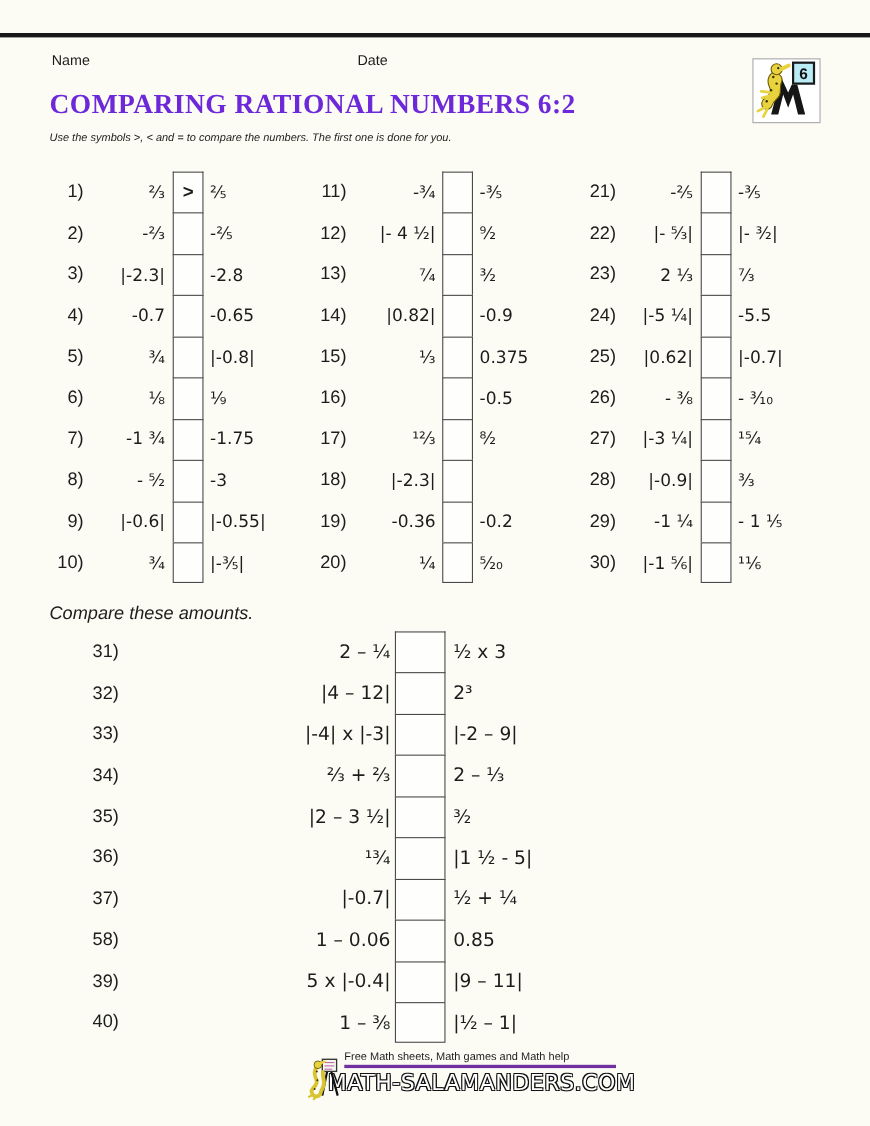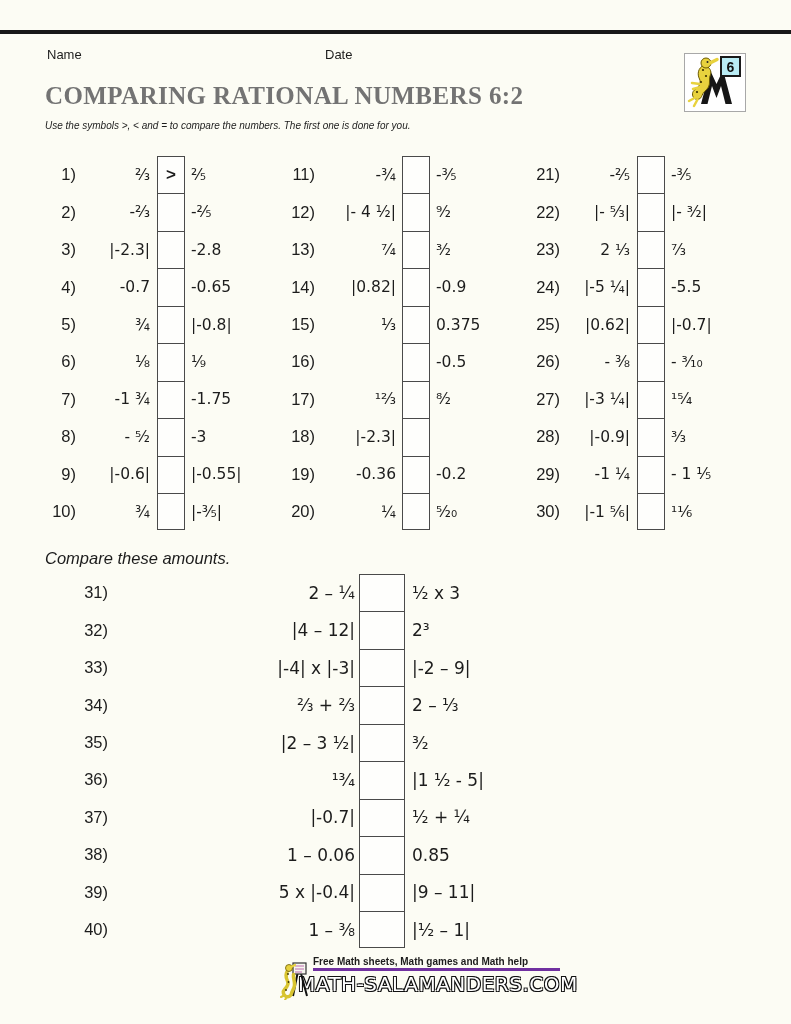--- a/index.html
+++ b/index.html
@@ -19,21 +19,21 @@
   .grade-badge {
     position:absolute; right:4px; top:2px; width:21px; height:21px;
     background:#b9ecf4; border:2px solid #1a1a1a; box-sizing:border-box;
     display:flex; align-items:center; justify-content:center;
     font-size:14px; font-weight:bold; color:#111;
   }
 
   .title {
     position:absolute; left:45px; top:82px; margin:0;
     font-family:"Liberation Serif","DejaVu Serif",serif; font-weight:700;
-    font-size:25px; color:#737373; letter-spacing:0.4px; white-space:nowrap;
+    font-size:25px; color:#6d28d9; letter-spacing:0.4px; white-space:nowrap;
   }
   .instruction { position:absolute; left:45px; top:120px; font-style:italic; font-size:10px; white-space:nowrap; }
 
   .grid-section  { position:absolute; left:0; top:156px; width:791px; height:376px; }
   .compare-heading { position:absolute; left:45px; top:549px; font-style:italic; font-size:16.5px; }
   .compare-section { position:absolute; left:0; top:574px; width:791px; height:376px;margin-left:20px; }
 
   .grid-row { position:absolute; left:0; width:100%; height:37.45px; }
   .cell { position:absolute; top:0; height:100%; display:flex; align-items:center; overflow:visible; }
   .lbl { font-size:16.5px; justify-content:flex-end; }
@@ -57,21 +57,21 @@
   .c1-box{left:157px;width:28px} .c2-box{left:402px;width:28px} .c3-box{left:637px;width:28px}
 
   .cp-label{left:50px;width:38px}
   .cp-left{left:100px;width:235px;justify-content:flex-end;font-size:17px}
   .cp-box{left:339px;width:46px}
   .cp-right{left:392px;width:260px;justify-content:flex-start;font-size:17px}
 
   .footer { position:absolute; left:280px; top:956px; width:310px; }
   .footer-icon { position:absolute; left:0; top:2px; width:34px; height:42px; }
   .footer-top { margin-left:33px; }
-  .footer-tagline { font-size:10px; font-weight:bold; white-space:nowrap; }
+  .footer-tagline { font-size:10px; font-weight:normal; white-space:nowrap; }
   .footer-rule { margin-top:1px; height:3px; width:247px; background:#7030a0; }
   .footer-site {
     margin-left:18px; margin-top:1px;
     font-family:"DejaVu Sans",sans-serif; font-weight:normal; font-size:20px;
     letter-spacing:0.5px; white-space:nowrap; color:#fff;
     text-shadow:-1px -1px 0 #111, 1px -1px 0 #111, -1px 1px 0 #111, 1px 1px 0 #111;
   }
 </style>
 </head>
 <body>
@@ -354,21 +354,21 @@
       </div>
       <div class="grid-row" style="top: 224.7px;">
         <span class="cell lbl cp-label">37)</span>
         <span class="cell val cp-left">|-0.7|</span>
         <span class="ansbox cp-box">
           <span></span>
         </span>
         <span class="cell val cp-right">½ + ¼</span>
       </div>
       <div class="grid-row" style="top: 262.15px;">
-        <span class="cell lbl cp-label">38)</span>
+        <span class="cell lbl cp-label">58)</span>
         <span class="cell val cp-left">1 – 0.06</span>
         <span class="ansbox cp-box">
           <span></span>
         </span>
         <span class="cell val cp-right">0.85</span>
       </div>
       <div class="grid-row" style="top: 299.6px; padding-left: 13px;">
         <span class="cell lbl cp-label">39)</span>
         <span class="cell val cp-left">5 x |-0.4|</span>
         <span class="ansbox cp-box">

